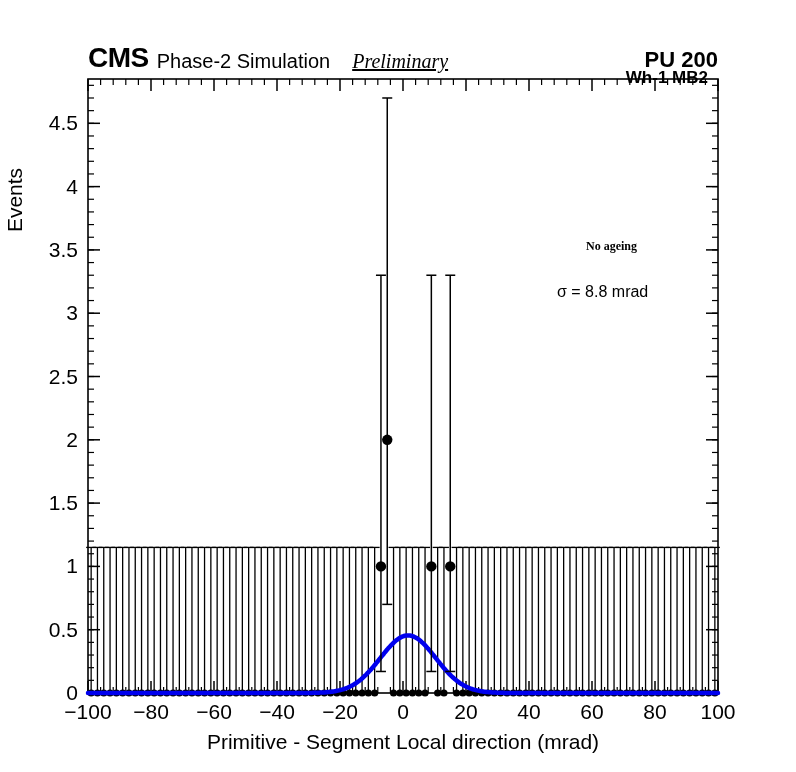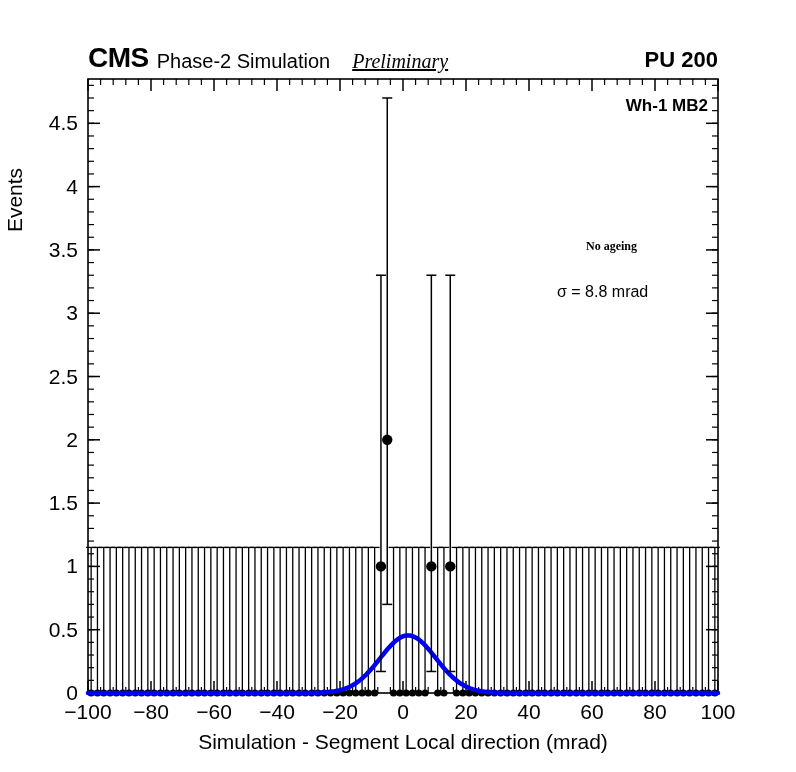--- a/index.html
+++ b/index.html
@@ -69,21 +69,21 @@
   }
 
   
   .anno {
     position: absolute;
     color: #000000;
     white-space: nowrap;
   }
   #anno-detector {
     right: 88px;
-    top: 96px;
+    top: 68px;
     font-family: "Liberation Sans", sans-serif;
     font-weight: bold;
     font-size: 17px;
   }
   #anno-ageing {
     left: 557px;
     top: 239px;
     font-family: "Liberation Serif", serif;
     font-weight: bold;
     font-size: 12px;
@@ -146,21 +146,21 @@
   <div id="cms-header">
     <span id="cms-logo">CMS</span>
     <span id="cms-sublabel">Phase-2 Simulation</span>
     <span id="cms-status">Preliminary</span>
     <span id="cms-pu">PU 200</span>
   </div>
 
   <div id="ytitle">
     <span>Events</span>
   </div>
-  <div id="xtitle">Simulation - Segment Local direction (mrad)</div>
+  <div id="xtitle">Primitive - Segment Local direction (mrad)</div>
 
   <div class="anno" id="anno-detector">Wh-1 MB2</div>
   <div class="anno" id="anno-ageing">No ageing</div>
   <div class="anno" id="anno-sigma">σ = 8.8 mrad</div>
 
   <svg id="plot-svg" width="796" height="772">
     <g id="g-frame">
         <rect x="88" y="79" width="630" height="614" fill="none" stroke="#000000" stroke-width="1.6"></rect>
       </g>
     <g id="g-ticks">

